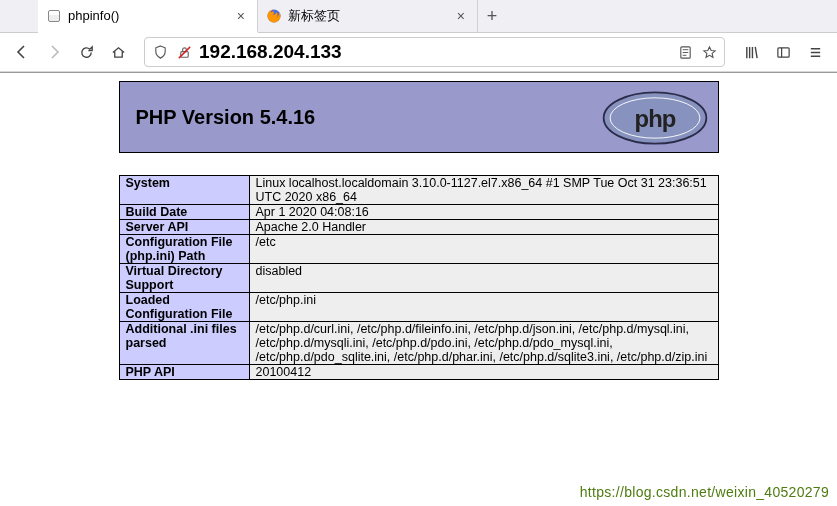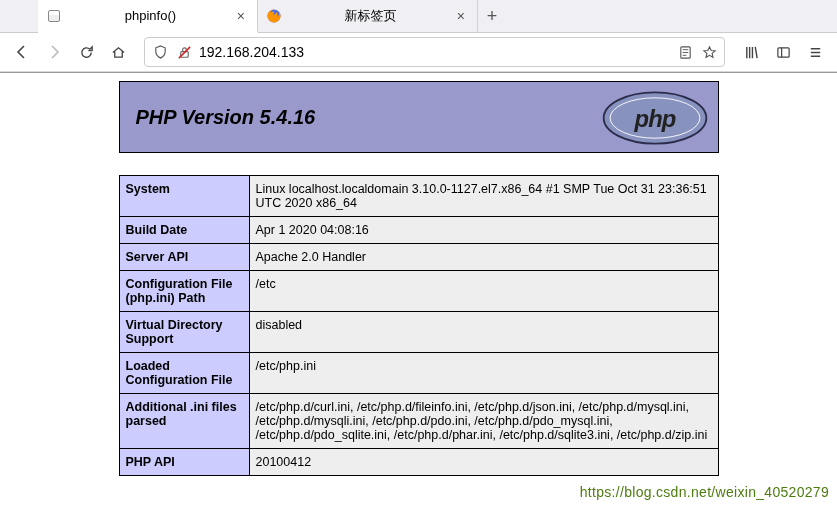--- a/index.html
+++ b/index.html
@@ -24,21 +24,20 @@
   }
   .tabstrip .spacer-left { width: 38px; }
   .tab {
     display: flex;
     align-items: center;
     padding: 0 8px;
     width: 220px;
     border-right: 1px solid #d0d0d0;
     position: relative;
     cursor: pointer;
-    text-align: center;
   }
   .tab.active { background: #fff; border-bottom: 2px solid #fff; margin-bottom: -1px; }
   .tab .favicon { width: 16px; height: 16px; display:flex; align-items:center; justify-content:center; }
   .tab .tab-title { flex:1; margin-left:6px; white-space:nowrap; overflow:hidden; text-overflow:ellipsis; }
   .tab .close { font-size:14px; color:#555; padding:0 4px; }
   .favicon-page {
     width:12px; height:12px; border:1px solid #888; border-radius:2px;
     background: linear-gradient(180deg,#fff 40%,#eee 40%);
   }
   .favicon-ff svg { width:16px; height:16px; }
@@ -59,61 +58,61 @@
   }
   .tbtn.disabled { color:#bbb; cursor:default; }
   .urlbar {
     flex:1; display:flex; align-items:center;
     border:1px solid #ccc; border-radius:4px;
     height:30px; margin:0 8px; padding:0 6px; gap:6px;
     background:#fff;
   }
   .urlbar .ubtn { width:18px; display:flex; align-items:center; justify-content:center; color:#5a5a5a; }
   .url-input {
-    flex:1; border:none; outline:none; font-size:14px; padding:2px 0;
+    flex:1; border:none; outline:none; font-size:19px; padding:2px 0;font-weight:bold;
   }
   
   .viewport {
     height: calc(100% - 33px - 39px);
     overflow:hidden;
     position:relative;
     background:#fff;
     border-top:1px solid #999;
   }
   .page { padding: 8px 0 0 0; }
   .center-col { width: 600px; margin: 0 auto; }
 
   
   .php-header {
     position:relative;
     border:1px solid #000;
     background:#9999cc;
     padding:14px 16px;
     height:72px;
-    display:flex; align-items:center;font-style:italic;
+    display:flex; align-items:center;
   }
   .php-header h1 {
     margin:0; font-size:20px; font-weight:bold; font-family: Arial, sans-serif;
   }
   .php-logo {
     position:absolute; right:8px; top:6px; width:110px; height:60px;text-align:right;
   }
   .php-logo svg { width:100%; height:100%; }
 
   
   table.phpinfo {
     border-collapse: collapse;
     width:100%;
     margin-top: 22px;
     font-family: Arial, sans-serif;
   }
   table.phpinfo td, table.phpinfo th {
     border:1px solid #000;
     font-size:12.5px;
-    padding:6px 6px;
+    padding:0 6px;
     vertical-align: top;
     text-align:left;
   }
   table.phpinfo td.e {
     background:#ccccff; font-weight:bold; width:130px;
     word-wrap:break-word;
   }
   table.phpinfo td.v {
     background:#eeeeee;
     word-break: break-word;

